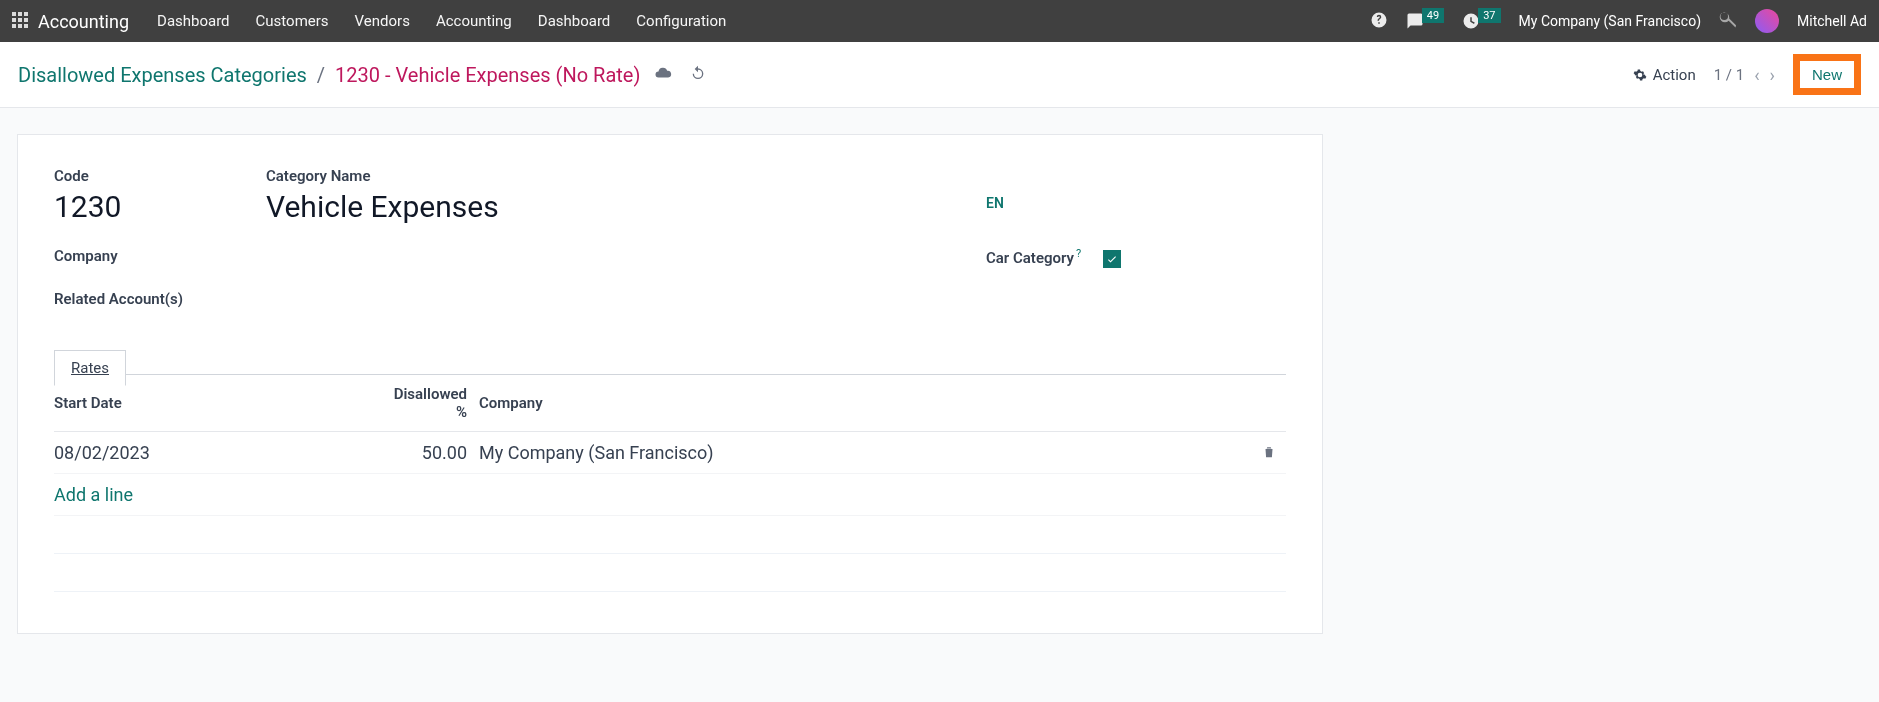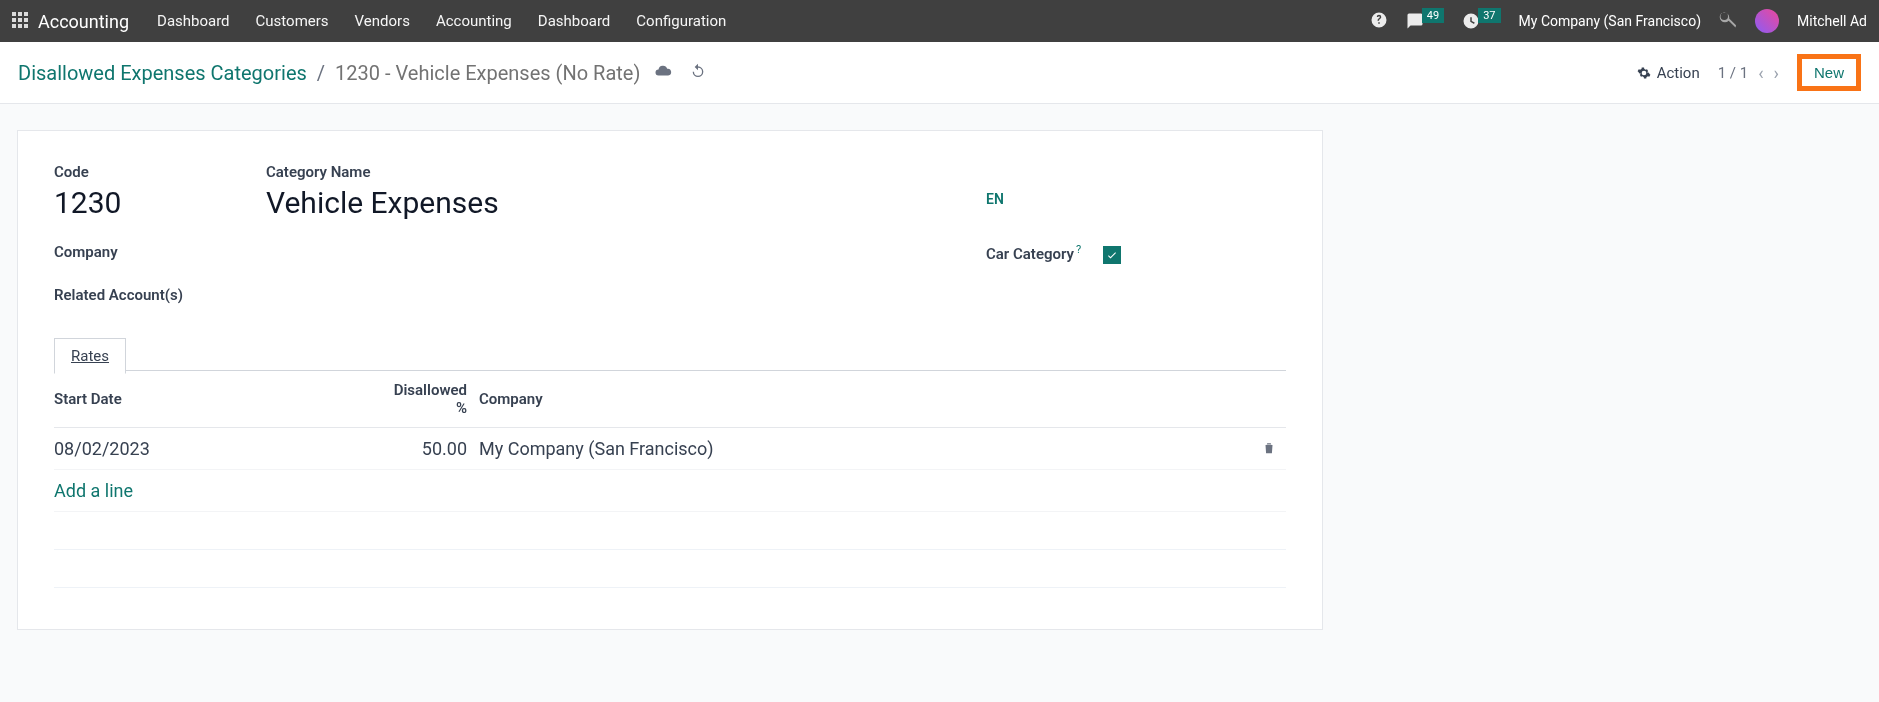--- a/index.html
+++ b/index.html
@@ -14,42 +14,42 @@
 .topbar .right { display: flex; align-items: center; gap: 18px; }
 .badge-wrap { position: relative; display: flex; align-items: center; }
 .badge { background: #0f766e; color: #fff; font-size: 11px; padding: 1px 5px; border-radius: 0; margin-left: -2px; position: relative; top: -6px; }
 .avatar { width: 24px; height: 24px; border-radius: 50%; background: linear-gradient(45deg,#8b5cf6,#ec4899); display: inline-block; }
 .topbar svg { fill: #fff; opacity: .9; }
 
 .controlbar { background: #fff; border-bottom: 1px solid #e5e7eb; display: flex; align-items: center; padding: 12px 18px; }
 .breadcrumb { font-size: 20px; display: flex; align-items: center; gap: 10px; }
 .breadcrumb-root { color: #0f766e; cursor: pointer; }
 .breadcrumb-sep { color: #6b7280; }
-.breadcrumb-current { color: #737373; }
+.breadcrumb-current { color: #be185d; }
 .controlbar .icons { display: flex; gap: 18px; margin-left: 14px; align-items: center; }
 .controlbar .icons svg { fill: #6b7280; }
 .controlbar .spacer { flex: 1; }
 .action-btn { display: flex; align-items: center; gap: 6px; color: #374151; cursor: pointer; font-size: 15px; }
 .pager { margin: 0 18px; color: #6b7280; font-size: 15px; display: flex; align-items: center; gap: 10px; text-align: center; }
 .pager .arrow { color: #9ca3af; cursor: pointer; font-size: 18px; }
-.new-btn { border: 5px solid #f97316; color: #0f766e; padding: 5px 12px; font-size: 15px; background: #fff; cursor: pointer; }
+.new-btn { border: 7px solid #f97316; color: #0f766e; padding: 5px 12px; font-size: 15px; background: #fff; cursor: pointer; }
 
 .sheet-wrap { padding: 26px 17px; display: flex; justify-content: flex-start; }
 .sheet { background: #fff; border: 1px solid #e5e7eb; width: 1306px; min-height: 500px; padding: 32px 36px 12px; position: relative; }
 
 .form-grid { display: grid; grid-template-columns: 212px 1fr 300px; column-gap: 0; row-gap: 22px; align-items: start; }
 .field-label { font-weight: 600; color: #374151; font-size: 15px; }
 .field-value-lg { font-size: 30px; color: #111827; font-weight: 400; line-height: 1.2; margin-top: 4px; }
 .lang-badge { color: #0f766e; font-weight: 600; font-size: 14px; align-self: start; margin-top: 28px; cursor: pointer; }
 .help-q { color: #0f766e; font-size: 11px; vertical-align: super; margin-left: 2px; }
 .checkbox { width: 18px; height: 18px; background: #0f766e; display: inline-flex; align-items: center; justify-content: center; vertical-align: middle; margin-left: 18px; }
 .checkbox svg { fill: #fff; }
 
 .tabs { margin-top: 30px; }
-.tab { display: inline-block; border: 1px solid #d1d5db; border-bottom: 1px solid #fff; padding: 8px 16px; font-size: 15px; color: #374151; background: #fff; position: relative; top: 4px; cursor: pointer; text-decoration: underline; }
+.tab { display: inline-block; border: 1px solid #d1d5db; border-bottom: 1px solid #fff; padding: 8px 16px; font-size: 15px; color: #374151; background: #fff; position: relative; top: 12px; cursor: pointer; text-decoration: underline; }
 .tab-content { border-top: 1px solid #d1d5db; }
 
 table { width: 100%; border-collapse: collapse; }
 th { text-align: left; font-weight: 600; padding: 10px 0; border-bottom: 1px solid #e5e7eb; font-size: 15px; }
 th.num, td.num { text-align: right; padding-right: 12px; }
 td { padding: 10px 0; border-bottom: 1px solid #f3f4f6; font-size: 18px; color: #374151; }
 .row-actions { text-align: right; padding-right: 10px; }
 .add-line { color: #0f766e; cursor: pointer; }
 tr.blank td { height: 38px; border-bottom: 1px solid #eef2f7; }
 </style>

